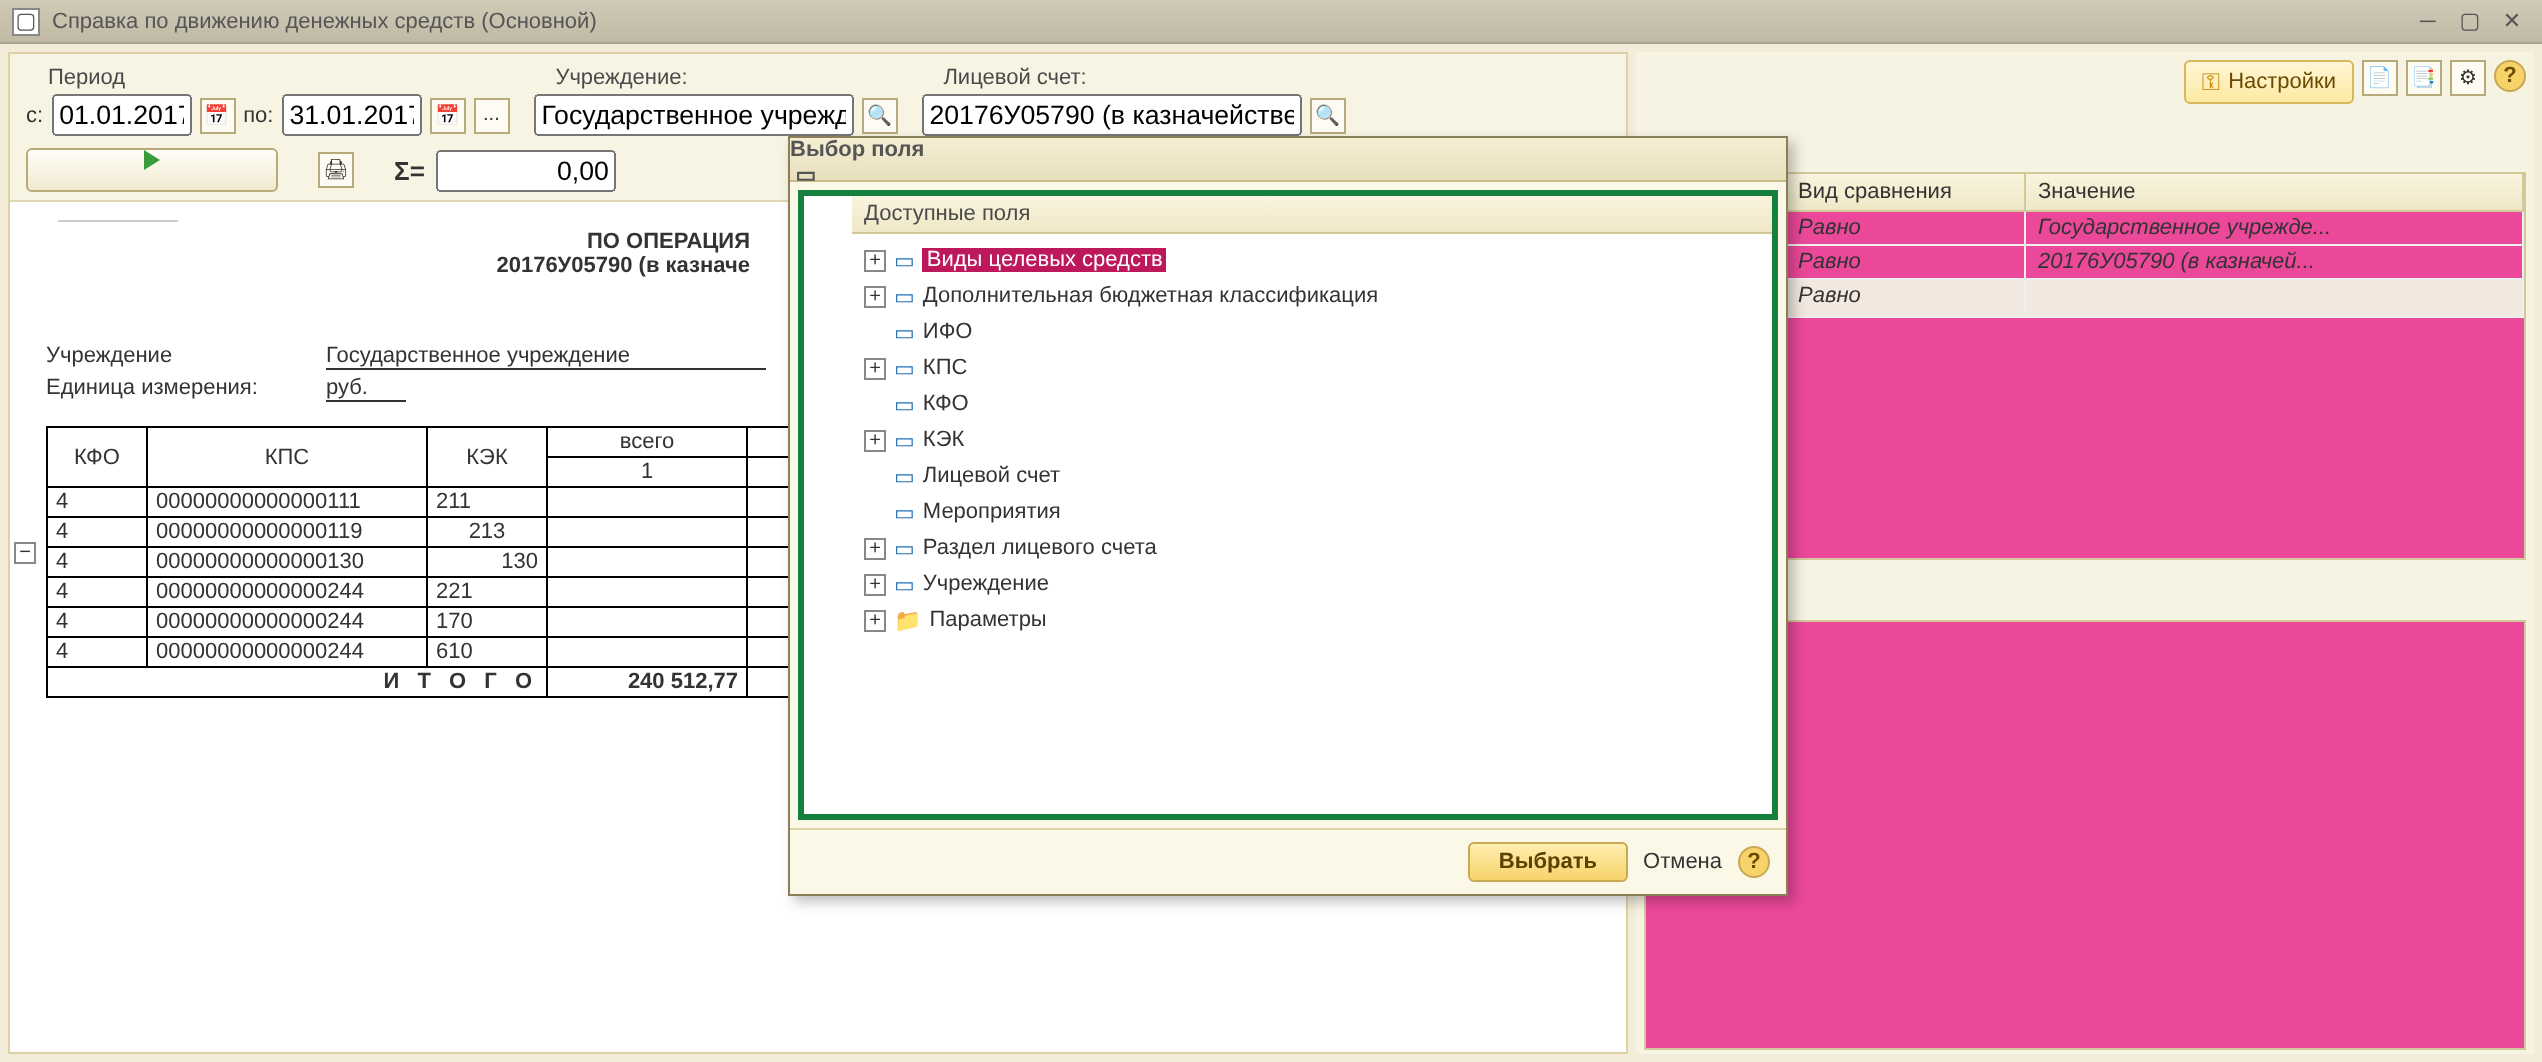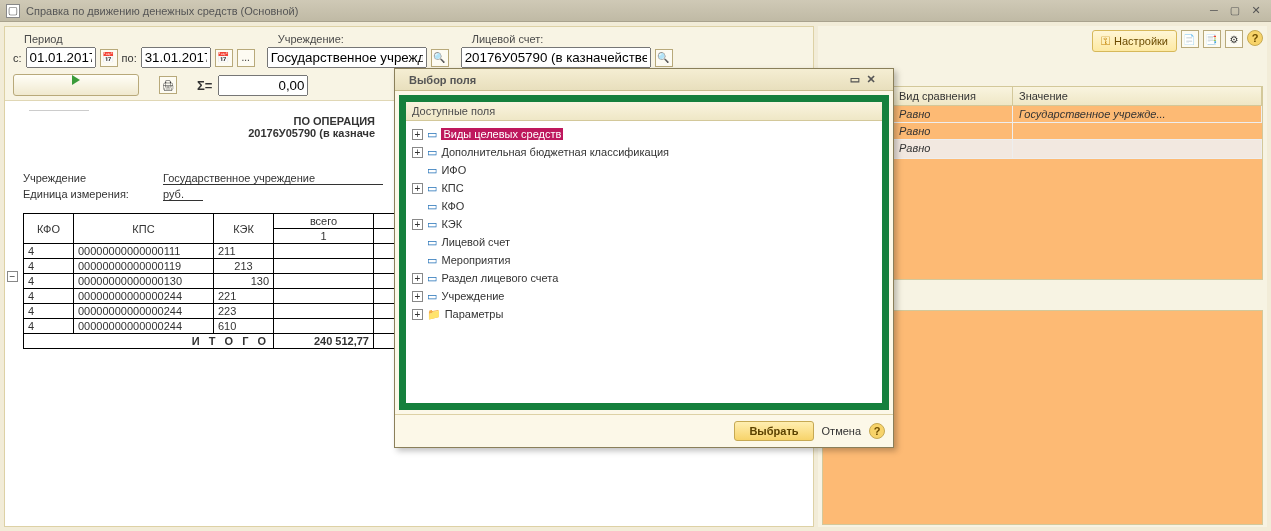--- a/index.html
+++ b/index.html
@@ -107,44 +107,44 @@
   .rp-toolbar {
     display:flex; justify-content:flex-end; gap:4px; padding:4px;
   }
   .rp-settings-btn {
     border:1px solid #d6b85a; background:linear-gradient(#fff6d6,#fde9a2);
     height:22px; padding:0 8px; display:inline-flex; align-items:center; gap:4px;
     border-radius:3px; font-size:11px; color:#6b4b00;
   }
   .key-icon { color:#c08000; font-size:12px;}
   .rp-table {
-    border:1px solid #d3c89a; background:#fdba74; margin:2px 4px; font-size:11px;
+    border:1px solid #d3c89a; background:#ec4899; margin:2px 4px; font-size:11px;
   }
   .rp-head {
     display:flex; background:linear-gradient(#f9f4df,#efe7c6); border-bottom:1px solid #d3c89a;
   }
   .rp-head > div { padding:3px 6px; border-right:1px solid #d3c89a; }
   .rp-row { display:flex; border-bottom:1px solid #eee;}
   .rp-row > div { padding:2px 6px; border-right:1px solid #eee; white-space:nowrap; overflow:hidden; text-overflow:ellipsis;font-style:italic;}
   .rp-row.sel { background:#f2e8e0;}
   .mini-btns { display:flex; gap:4px; padding:4px;}
   .arr { font-size:12px; }
   
   .overlay {
     position:absolute; left:394px; top:68px; width:500px; height:380px;
     border:1px solid #8a7f5a; background:#fcf8e8; box-shadow:3px 3px 6px rgba(0,0,0,0.25);
     display:flex; flex-direction:column;
   }
   .dlg-title {
-    background:linear-gradient(#f5eed3,#e8dfbd); height:22px; display:flex; align-items:center;
-    padding:0 14px; border-bottom:1px solid #c9bd8e; font-weight:bold; color:#555;
+    background:linear-gradient(#f5eed3,#e8dfbd); height:22px; display:flex; 
+    padding:0 0; border-bottom:1px solid #c9bd8e; font-weight:bold; color:#555;flex-direction:column;
   }
   .dlg-title .sp{flex:1;}
   .dlg-title .x{ width:16px; text-align:center; cursor:default; }
-  .dlg-body { flex:1; background:#fff; margin:4px; border:7px solid #15803d; display:flex; flex-direction:column;}
+  .dlg-body { flex:1; background:#fff; margin:4px; border:3px solid #15803d; display:flex; flex-direction:column;padding-left:24px;}
   .dlg-sub {
     background:linear-gradient(#f9f4df,#efe7c6); padding:3px 6px; border-bottom:1px solid #d3c89a;
     color:#4a4a4a;
   }
   .tree { flex:1; overflow:auto; padding:4px 6px;}
   .tree-item { display:flex; align-items:center; gap:4px; height:18px;}
   .exp { width:11px; height:11px; border:1px solid #888; font-size:10px; line-height:9px; text-align:center; background:#fff;}
   .exp.blank{border:none;}
   .node-icon { color:#2673b8; font-size:11px;}
   .folder-icon { color:#d6a400;}
@@ -290,21 +290,21 @@
               <td style="text-align:left">00000000000000244</td>
               <td style="text-align:left">221</td>
               <td></td>
               <td></td>
               <td></td>
               <td></td>
             </tr>
         <tr>
               <td style="text-align:left">4</td>
               <td style="text-align:left">00000000000000244</td>
-              <td style="text-align:left">223</td>
+              <td style="text-align:left">170</td>
               <td></td>
               <td></td>
               <td></td>
               <td></td>
             </tr>
         <tr>
               <td style="text-align:left">4</td>
               <td style="text-align:left">00000000000000244</td>
               <td style="text-align:left">610</td>
               <td></td>
@@ -350,20 +350,21 @@
         <div style="flex:1">Значение</div>
       </div>
       <div class="rp-row">
         <div style="width:70px;text-align:right">ение</div>
         <div style="width:120px">Равно</div>
         <div style="flex:1">Государственное учрежде...</div>
       </div>
       <div class="rp-row">
         <div style="width:70px;text-align:right">й счет</div>
         <div style="width:120px">Равно</div>
+        <div style="flex:1">20176У05790 (в казначей...</div>
       </div>
       <div class="rp-row sel">
         <div style="width:70px;display:flex;justify-content:flex-end;gap:2px">
           <span class="btn-icon" style="width:16px;height:14px">...</span>
           <span class="btn-icon" style="width:14px;height:14px;color:#a00">×</span>
         </div>
         <div style="width:120px">Равно</div>
         <div style="flex:1"></div>
       </div>
       <div style="height:120px"></div>

